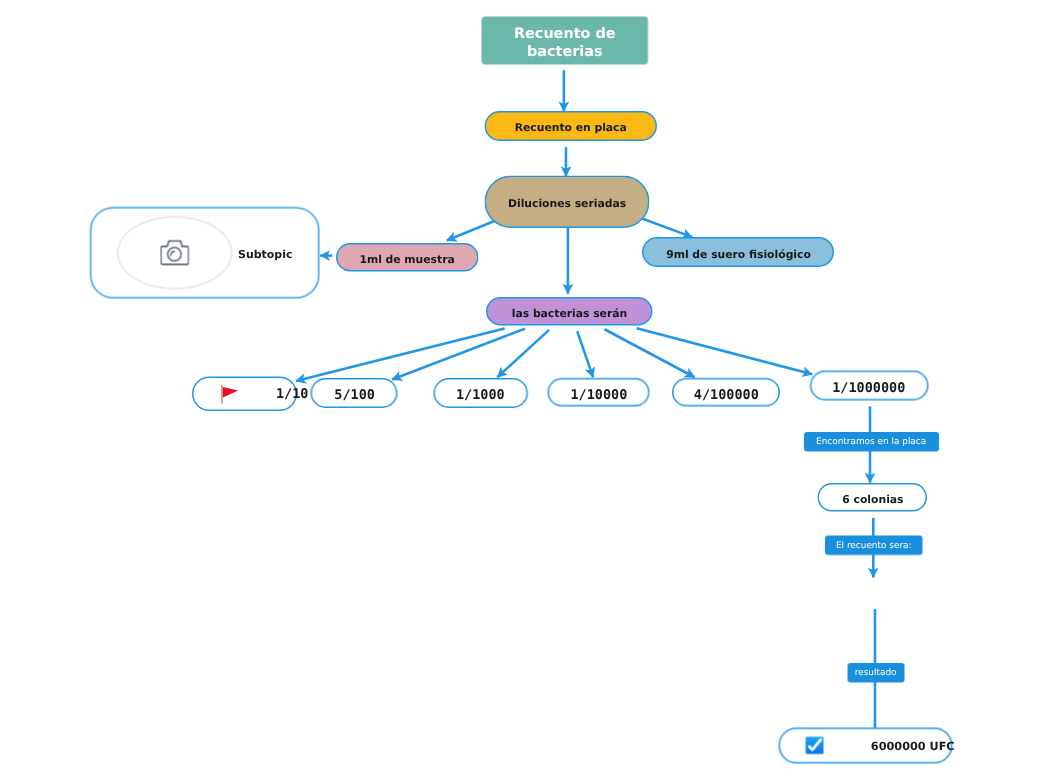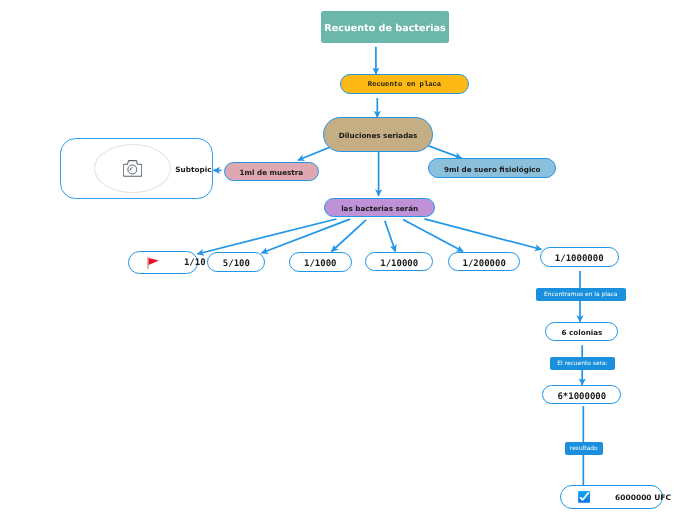--- a/index.html
+++ b/index.html
@@ -72,41 +72,41 @@
       <path d="M580,270.9 L580,321.8"></path>
 
       <path d="M582.2,345.2 L582.2,385"></path>
     </g>
     <g stroke="#2196e8" stroke-width="1.7" fill="none">
 
       <path d="M583.3,406 L583.3,485.4"></path>
     </g>
   </svg>
 
-  <div class="node root-node" style="left:321px;top:11px;width:128px;height:31.5px;justify-content:center;">
+  <div class="node root-node" style="left:321px;top:11px;width:111px;height:31.5px;justify-content:center;">
     <span>Recuento de bacterias</span>
   </div>
 
-  <div class="node rounded n-placa" style="left:340px;top:74.4px;width:129px;height:19.6px;font-family:Liberation Mono, monospace;">
+  <div class="node rounded n-placa" style="left:323px;top:74.4px;width:115px;height:19.6px;">
     <span>Recuento en placa</span>
   </div>
 
   <div class="node rounded n-dil" style="left:323.4px;top:117.4px;width:109.3px;height:35px;">
     <span>Diluciones seriadas</span>
   </div>
 
   <div class="node rounded n-muestra" style="left:223.9px;top:161.8px;width:95px;height:19.4px;">
     <span>1ml de muestra</span>
   </div>
 
   <div class="node rounded n-suero" style="left:428.2px;top:158.2px;width:128.3px;height:20.1px;">
     <span>9ml de suero fisiológico</span>
   </div>
 
-  <div class="node subtopic" style="left:59.5px;top:137.5px;width:153px;height:61.5px;justify-content:flex-end;">
+  <div class="node subtopic" style="left:59.5px;top:137.5px;width:153px;height:61.5px;">
     <div class="img-ph">
       <svg class="cam" viewBox="0 0 19 17" width="19" height="17">
         <path d="M1.45 4.25 h3.0 L5.6 0.6 h7.7 L14.5 4.25 h3.0 a1.25 1.25 0 0 1 1.25 1.25 v9.5 a1.25 1.25 0 0 1 -1.25 1.25 h-16.0 a1.25 1.25 0 0 1 -1.25 -1.25 v-9.5 a1.25 1.25 0 0 1 1.25 -1.25 z" fill="none" stroke="#5a6472" stroke-width="1.1" stroke-linejoin="round"></path>
         <circle cx="9.3" cy="9.5" r="4.5" fill="none" stroke="#5a6472" stroke-width="1.0"></circle>
         <path d="M6.9 10.3 a2.8 2.8 0 0 1 2.3 -2.75" fill="none" stroke="#5a6472" stroke-width="1.0" stroke-linecap="round"></path>
       </svg>
     </div>
     <span class="st-label">Subtopic</span>
   </div>
 
@@ -124,47 +124,44 @@
   <div class="node rounded dil mono" style="left:207.3px;top:252px;width:58.2px;height:19.7px;">
     <span>5/100</span>
   </div>
   <div class="node rounded dil mono" style="left:289px;top:252px;width:62.5px;height:19.7px;">
     <span>1/1000</span>
   </div>
   <div class="node rounded dil mono" style="left:365.3px;top:251.7px;width:67.9px;height:19.7px;align-items:center;">
     <span>1/10000</span>
   </div>
   <div class="node rounded dil mono" style="left:448px;top:251.7px;width:72.4px;height:19.7px;">
-    <span>1/200000</span>
+    <span>4/100000</span>
   </div>
   <div class="node rounded dil mono" style="left:539.5px;top:247.3px;width:79.4px;height:20.2px;">
     <span>1/1000000</span>
   </div>
 
   <div class="lbl" style="left:535.5px;top:288px;width:90.5px;height:13px;">
     <span>Encontramos en la placa</span>
   </div>
 
   <div class="node rounded n-col" style="left:545.4px;top:321.9px;width:73.1px;height:19.6px;">
     <span>6 colonias</span>
   </div>
 
   <div class="lbl" style="left:550px;top:357px;width:65px;height:13px;">
     <span>El recuento sera:</span>
   </div>
 
-  <div class="node rounded n-calc mono" style="left:542.3px;top:384.9px;width:79px;height:19.6px;">
-    <span>6*1000000</span>
-  </div>
 
   <div class="lbl" style="left:564.5px;top:442px;width:38.5px;height:13px;">
     <span>resultado</span>
   </div>
 
-  <div class="node rounded n-ufc" style="left:560px;top:485.3px;width:103px;height:23.4px;">
+  <div class="node rounded n-ufc" style="left:519px;top:485.3px;width:116px;height:23.4px;">
     <svg class="chk" viewBox="0 0 12.2 11.8" width="12.2" height="11.8">
       <defs>
         <linearGradient id="cbg" x1="0" y1="0" x2="0" y2="1">
           <stop offset="0" stop-color="#18a6f5"></stop>
           <stop offset="1" stop-color="#0a72e8"></stop>
         </linearGradient>
       </defs>
       <rect x="0.1" y="0.1" width="12" height="11.6" rx="1.0" fill="url(#cbg)"></rect>
       <path d="M2.5 6.7 L4.55 8.9 L10.3 2.0" fill="none" stroke="#f2f9ff" stroke-width="1.85" stroke-linecap="round" stroke-linejoin="round"></path>
     </svg>

